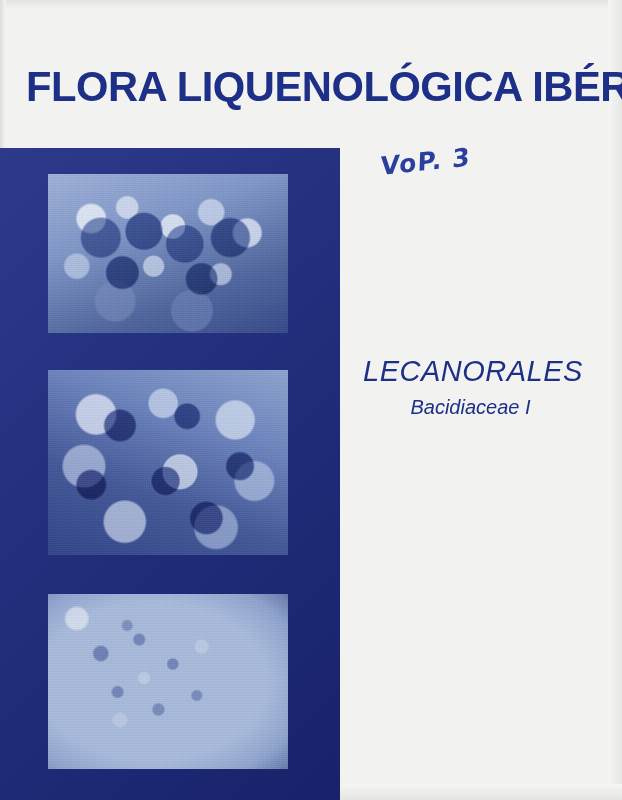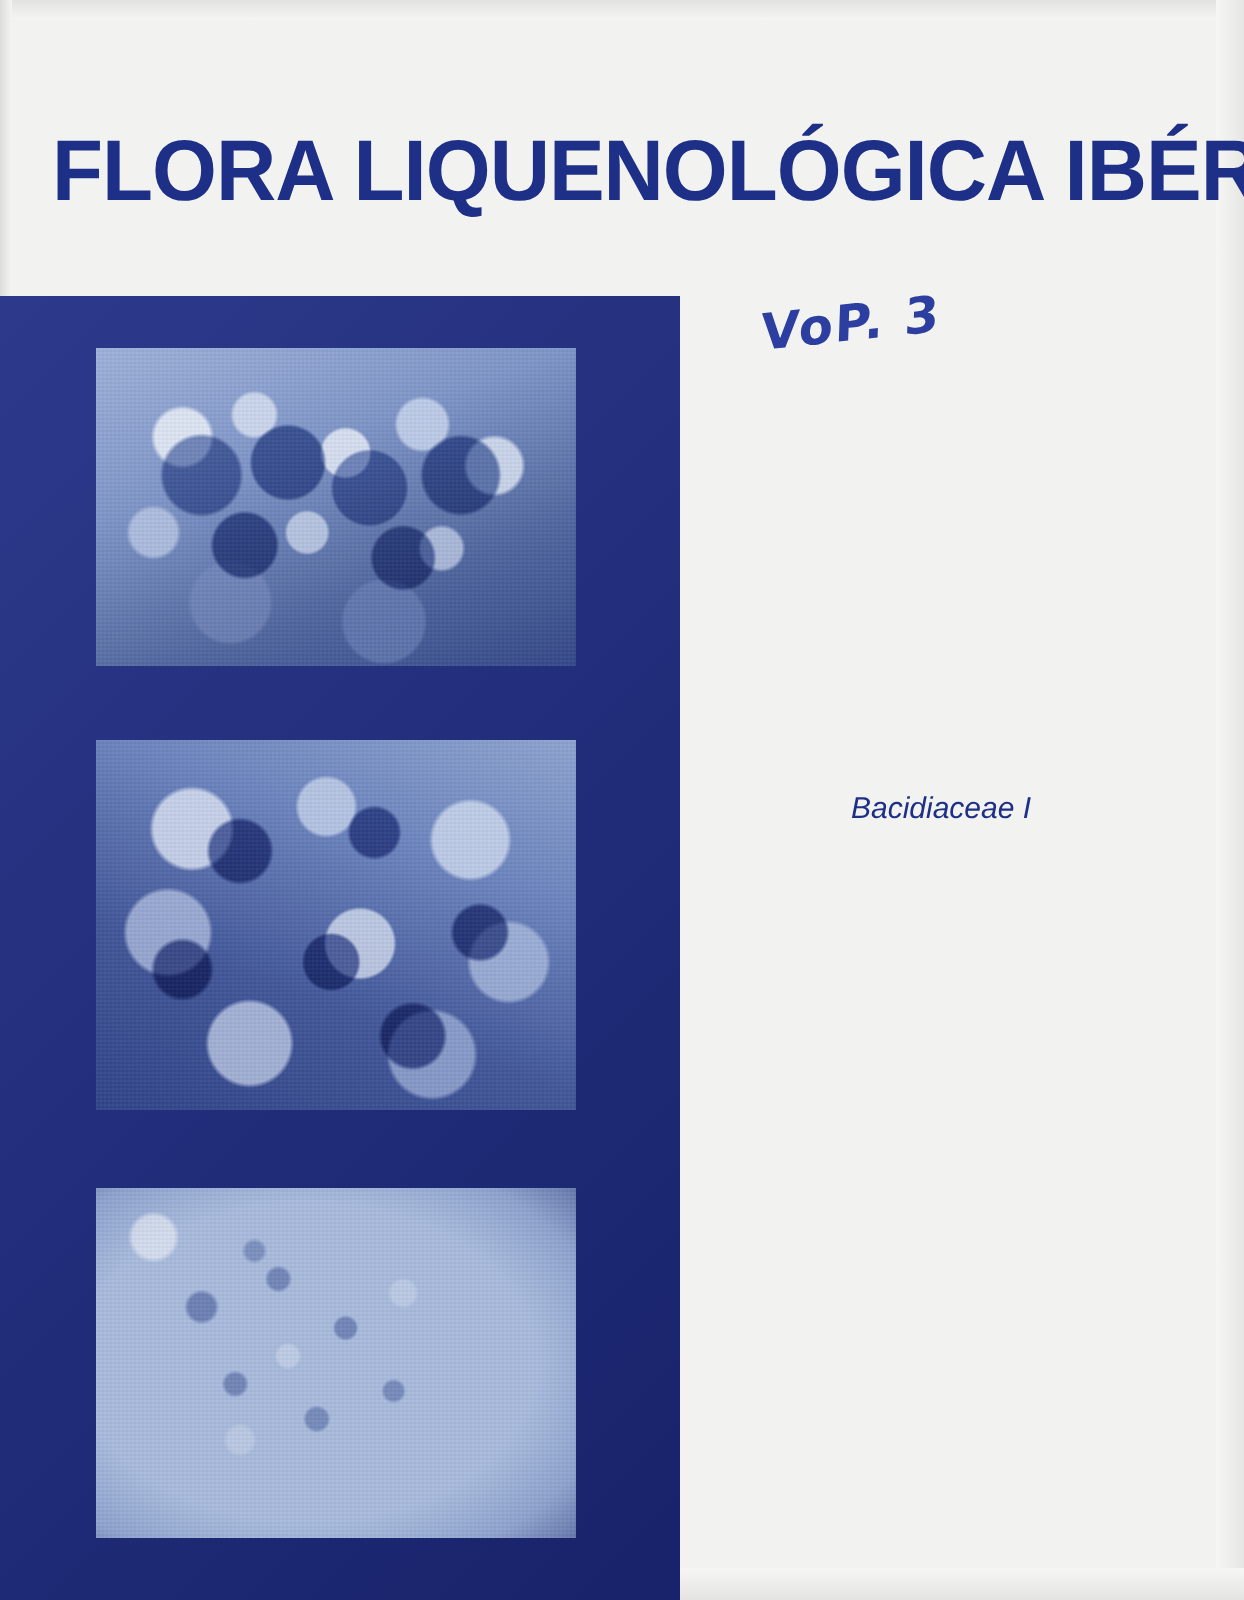--- a/index.html
+++ b/index.html
@@ -196,21 +196,21 @@
     white-space: nowrap;
   }
   .series-subtitle {
     position: absolute;
     left: 363px;
     top: 396px;
     width: 215px;
     text-align: center;
     font-family: "Liberation Sans", sans-serif;
     font-style: italic;
-    font-size: 15px;
+    font-size: 20px;
     color: #1d2f86;
     white-space: nowrap;
   }
 </style>
 </head>
 <body>
 
 <div id="page">
 
   <div class="scan-edge-top"></div>
@@ -237,16 +237,17 @@
   </div>
 
   <div class="micrograph mg3">
     <div class="mg-base tex-c"></div>
     <div class="mg-base tex-c-dots"></div>
     <div class="mg-grain"></div>
   </div>
 
   <div class="vol-handwritten">VoP. 3</div>
 
+  <div class="series-title">LECANORALES</div>
 
   <div class="series-subtitle">Bacidiaceae I</div>
 
 </div>
 
 </body></html>

